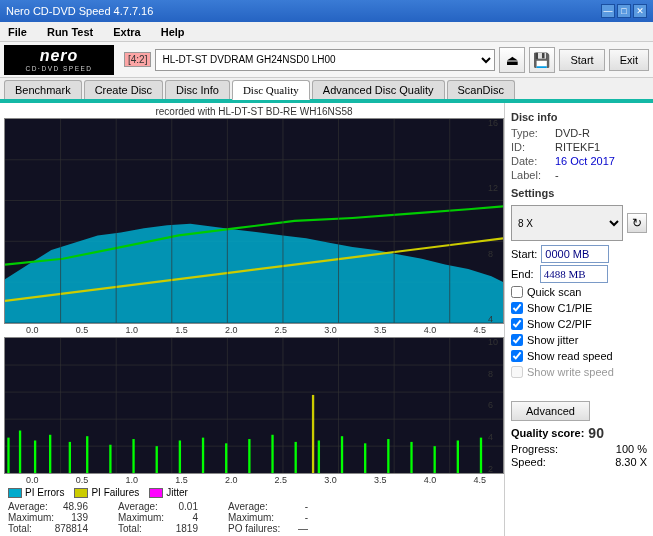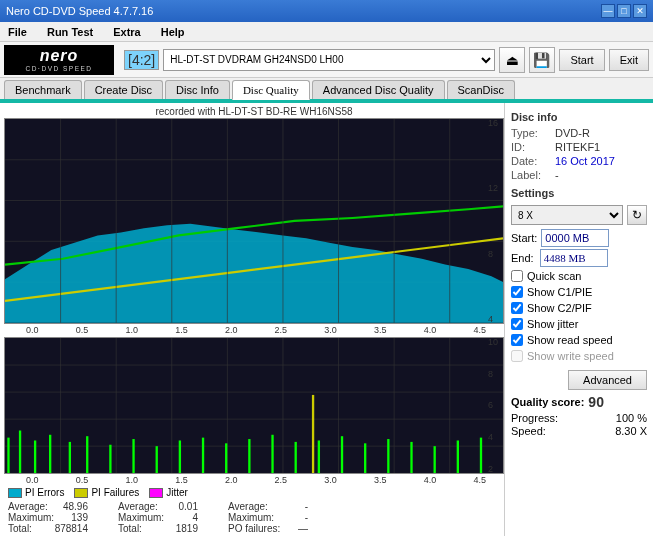--- a/index.html
+++ b/index.html
@@ -61,25 +61,25 @@
       width: 110px;
       height: 30px;
       background: #000;
       display: flex;
       align-items: center;
       justify-content: center;
       margin-right: 6px;
       flex-shrink: 0;
     }
     .drive-selector-label {
-      font-size: 14px;
+      font-size: 10px;
       color: #333;
       border: 1px solid #999;
       padding: 1px 3px;
-      background: #7dd3fc;
+      background: #fca5a5;
     }
     .drive-selector {
       height: 22px;
       font-size: 10px;
       border: 1px solid #999;
       background: white;
       padding: 0 2px;
       flex: 1;
     }
     .toolbar-icon-btn {
@@ -268,21 +268,21 @@
     .info-value.blue { color: #0000cc; }
 
     .settings-row {
       display: flex;
       align-items: center;
       gap: 4px;
       margin: 2px 0;
     }
 
     .speed-select {
-      height: 20px;
+      height: 36px;
       font-size: 10px;
       border: 1px solid #999;
       padding: 0 2px;
       flex: 1;
     }
 
     .refresh-btn {
       width: 20px; height: 20px;
       border: 1px solid #aaa;
       background: linear-gradient(to bottom, #fff, #ddd);
@@ -666,21 +666,21 @@
     </div>
     <div class="checkbox-row">
       <input type="checkbox" checked="" style="">
       <span>Show read speed</span>
     </div>
     <div class="checkbox-row">
       <input type="checkbox" disabled="" style="">
       <span style="color:#999;">Show write speed</span>
     </div>
 
-    <div style="display:flex;justify-content:flex-end;margin-top:3px;">
+    <div style="display:flex;margin-top:18px;">
       <button class="advanced-btn">Advanced</button>
     </div>
 
     <div class="quality-row">
       <span>Quality score:</span>
       <span class="quality-score">90</span>
     </div>
 
     <div class="progress-rows">
       <div class="progress-row">

